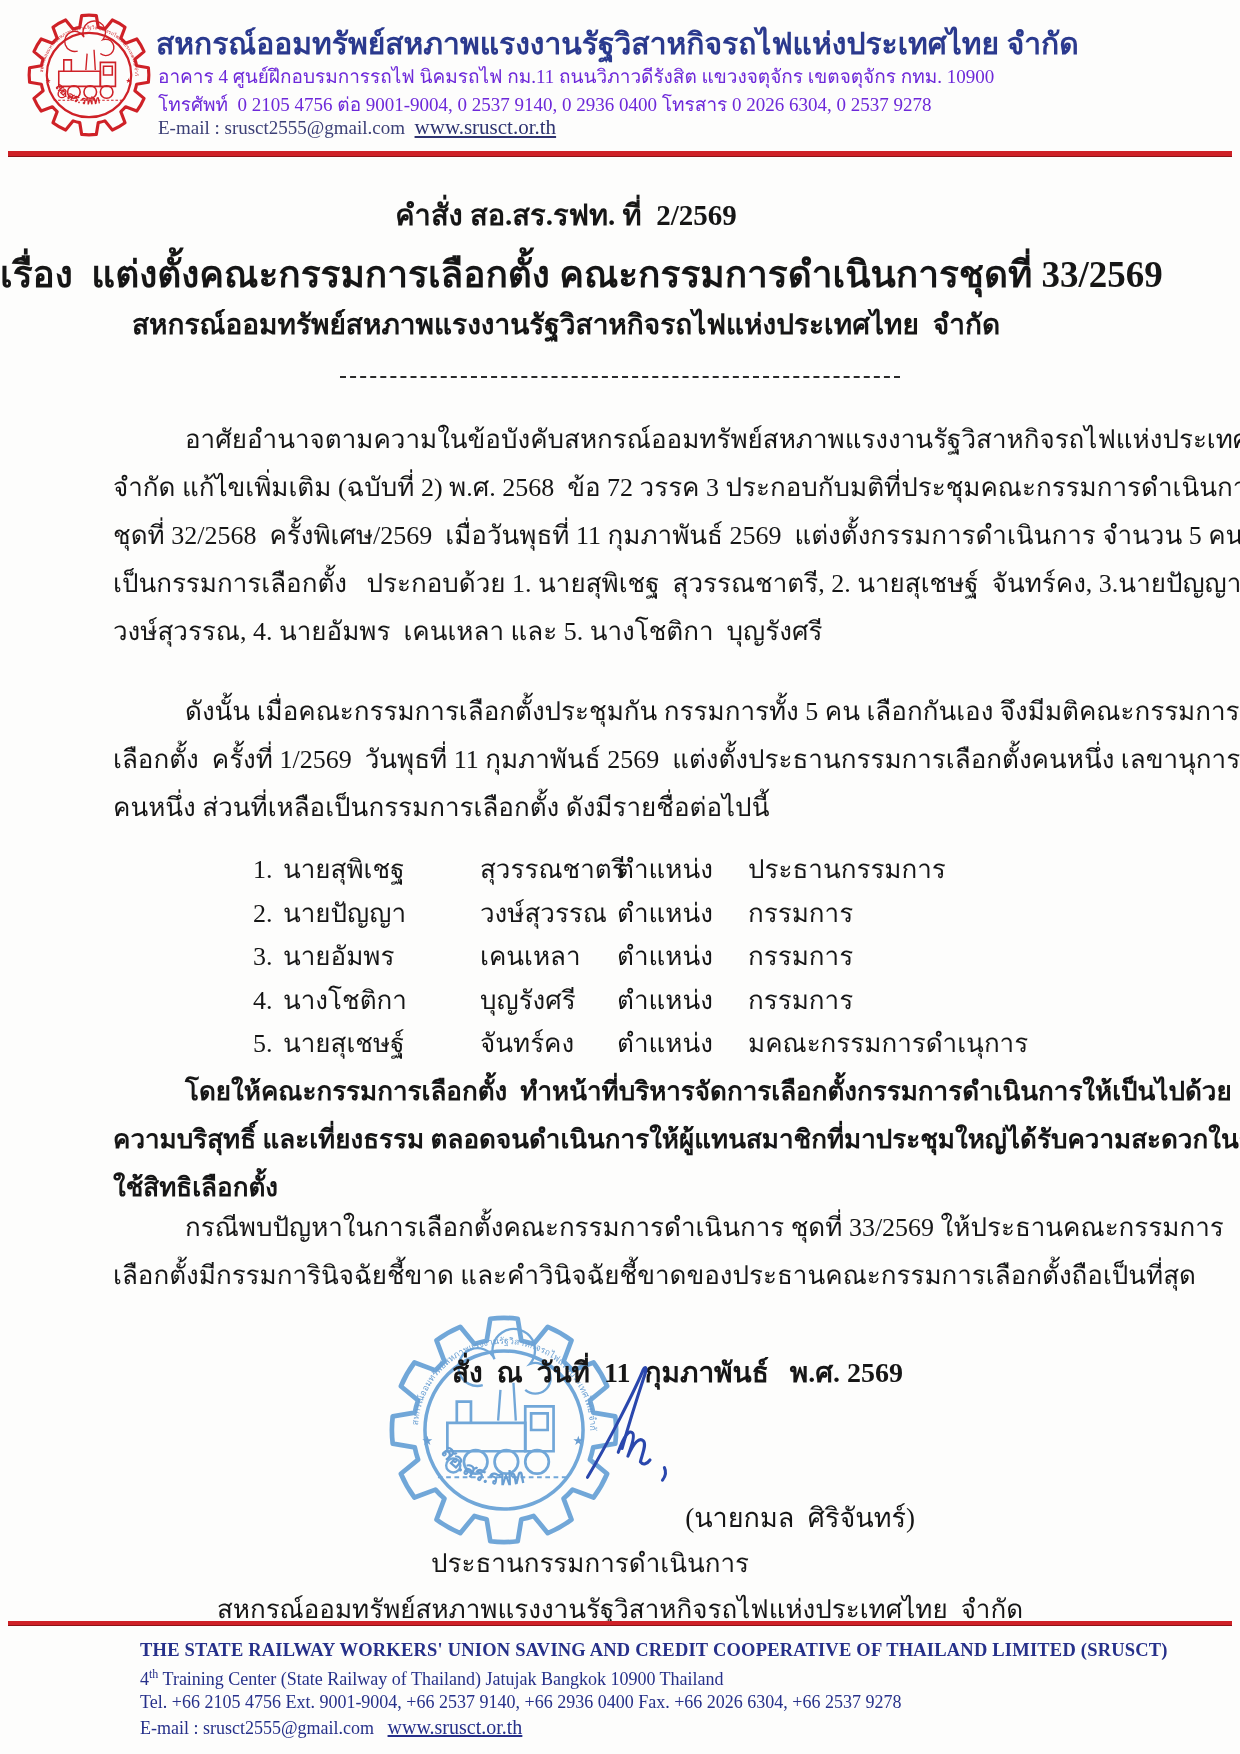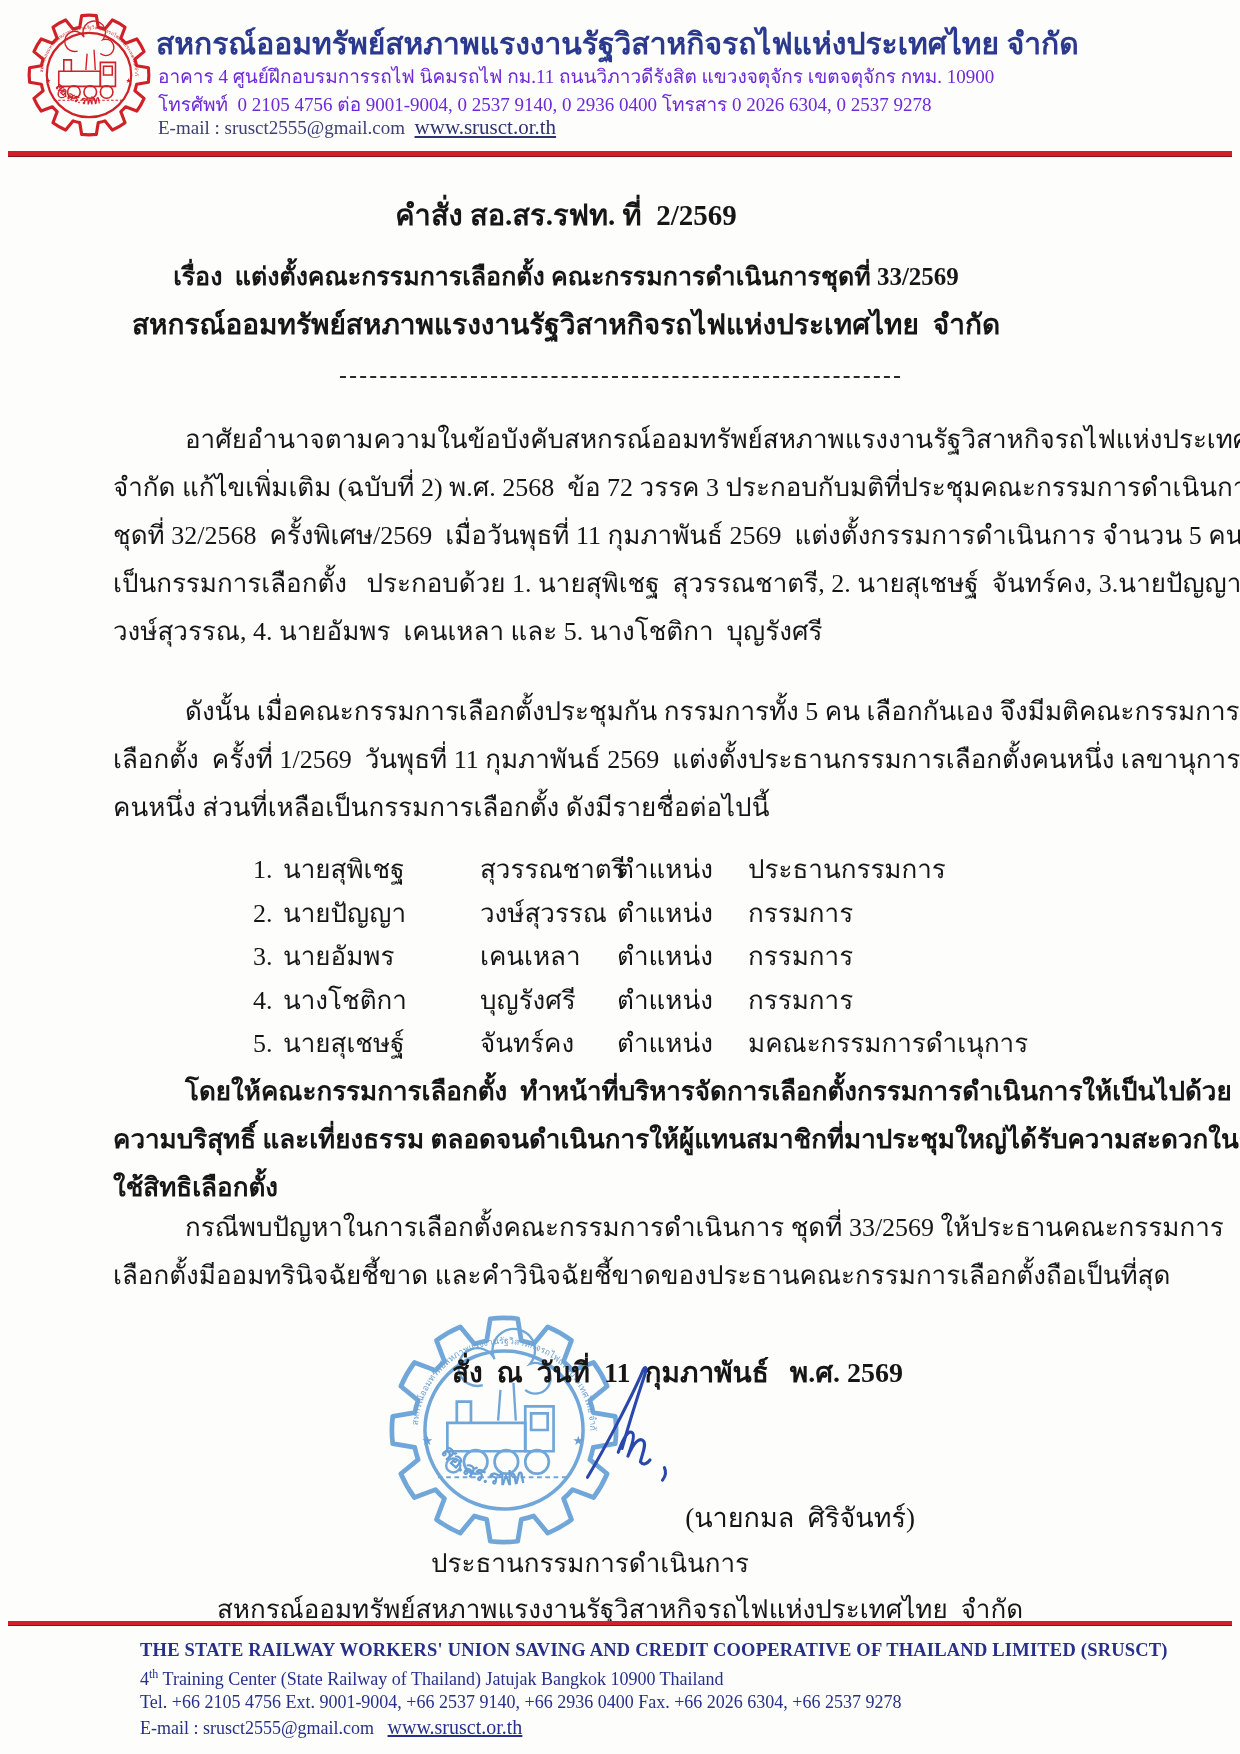--- a/index.html
+++ b/index.html
@@ -16,21 +16,21 @@
   .addr.a1{top:61px;}
   .addr.a2{top:89px;}
   .addr.a3{top:115px;color:#3d4077;}
   .site{text-decoration:underline;font-size:21px;color:#2e3370;}
   .rule{left:8px;width:1224px;background:#cf2127;box-shadow:0 1px 0 #8c1418;}
   .rule-top{top:151px;height:5px;}
   .rule-bottom{top:1621px;height:4px;}
   
   .center{left:0;width:1132px;text-align:center;}
   .h-order{top:192px;font-size:29px;font-weight:bold;white-space:pre;}
-  .h-sub1{top:256px;font-size:25px;font-weight:bold;white-space:pre;}
+  .h-sub1{top:244px;font-size:37px;font-weight:bold;white-space:pre;}
   .h-sub2{top:302px;font-size:28px;font-weight:bold;white-space:pre;}
   .divider{top:376px;left:340px;width:560px;height:0;border-top:2px dashed #2a2a2a;}
   
   .para{left:113px;width:1020px;font-size:26px;}
   .pline{height:48px;line-height:48px;white-space:pre;}
   .pline.indent{padding-left:72px;}
   .para.bold .pline{font-weight:bold;}
   .p1{top:416px;} .p2{top:688px;} .p3{top:1068px;} .p4{top:1204px;}
   
   .list{top:848px;left:113px;width:1020px;font-size:26px;}
@@ -158,21 +158,21 @@
   </div>
 
   <div class="abs para p3 bold">
     <div class="pline indent">โดยให้คณะกรรมการเลือกตั้ง  ทำหน้าที่บริหารจัดการเลือกตั้งกรรมการดำเนินการให้เป็นไปด้วย</div>
     <div class="pline">ความบริสุทธิ์ และเที่ยงธรรม ตลอดจนดำเนินการให้ผู้แทนสมาชิกที่มาประชุมใหญ่ได้รับความสะดวกในการ</div>
     <div class="pline">ใช้สิทธิเลือกตั้ง</div>
   </div>
 
   <div class="abs para p4">
     <div class="pline indent">กรณีพบปัญหาในการเลือกตั้งคณะกรรมการดำเนินการ ชุดที่ 33/2569 ให้ประธานคณะกรรมการ</div>
-    <div class="pline">เลือกตั้งมีออมทรินิจฉัยชี้ขาด และคำวินิจฉัยชี้ขาดของประธานคณะกรรมการเลือกตั้งถือเป็นที่สุด</div>
+    <div class="pline">เลือกตั้งมีกรรมการินิจฉัยชี้ขาด และคำวินิจฉัยชี้ขาดของประธานคณะกรรมการเลือกตั้งถือเป็นที่สุด</div>
   </div>
 
   <svg class="abs stamp-svg logo-blue" viewBox="0 0 200 200">
     <path class="gear" stroke-width="4" stroke-linejoin="round" d="M 88.4 5.7 A 95 95 0 0 1 111.6 5.7 L 114.7 24.4 A 77 77 0 0 1 125.1 27.2 L 137.1 12.6 A 95 95 0 0 1 157.2 24.1 L 150.5 41.9 A 77 77 0 0 1 158.1 49.5 L 175.9 42.8 A 95 95 0 0 1 187.4 62.9 L 172.8 74.9 A 77 77 0 0 1 175.6 85.3 L 194.3 88.4 A 95 95 0 0 1 194.3 111.6 L 175.6 114.7 A 77 77 0 0 1 172.8 125.1 L 187.4 137.1 A 95 95 0 0 1 175.9 157.2 L 158.1 150.5 A 77 77 0 0 1 150.5 158.1 L 157.2 175.9 A 95 95 0 0 1 137.1 187.4 L 125.1 172.8 A 77 77 0 0 1 114.7 175.6 L 111.6 194.3 A 95 95 0 0 1 88.4 194.3 L 85.3 175.6 A 77 77 0 0 1 74.9 172.8 L 62.9 187.4 A 95 95 0 0 1 42.8 175.9 L 49.5 158.1 A 77 77 0 0 1 41.9 150.5 L 24.1 157.2 A 95 95 0 0 1 12.6 137.1 L 27.2 125.1 A 77 77 0 0 1 24.4 114.7 L 5.7 111.6 A 95 95 0 0 1 5.7 88.4 L 24.4 85.3 A 77 77 0 0 1 27.2 74.9 L 12.6 62.9 A 95 95 0 0 1 24.1 42.8 L 41.9 49.5 A 77 77 0 0 1 49.5 41.9 L 42.8 24.1 A 95 95 0 0 1 62.9 12.6 L 74.9 27.2 A 77 77 0 0 1 85.3 24.4 Z"></path>
     <circle cx="100" cy="100" r="67" stroke-width="3"></circle>
     <path stroke-width="2" d="M82 62 a16 16 0 1 1 10 -22 a18 18 0 1 1 30 4 a13 13 0 1 1 -4 22"></path>
     <path stroke-width="2" d="M97 66 L95 92 M108 60 L110 92"></path>
     <path stroke-width="2.3" d="M52 118 L52 94 L118 94 L118 118 Z"></path>
     <path stroke-width="2.3" d="M118 118 L118 80 L142 80 L142 118 Z M123 86 L137 86 L137 100 L123 100 Z"></path>
     <path stroke-width="2.3" d="M60 94 L60 76 L72 76 L72 94"></path>

